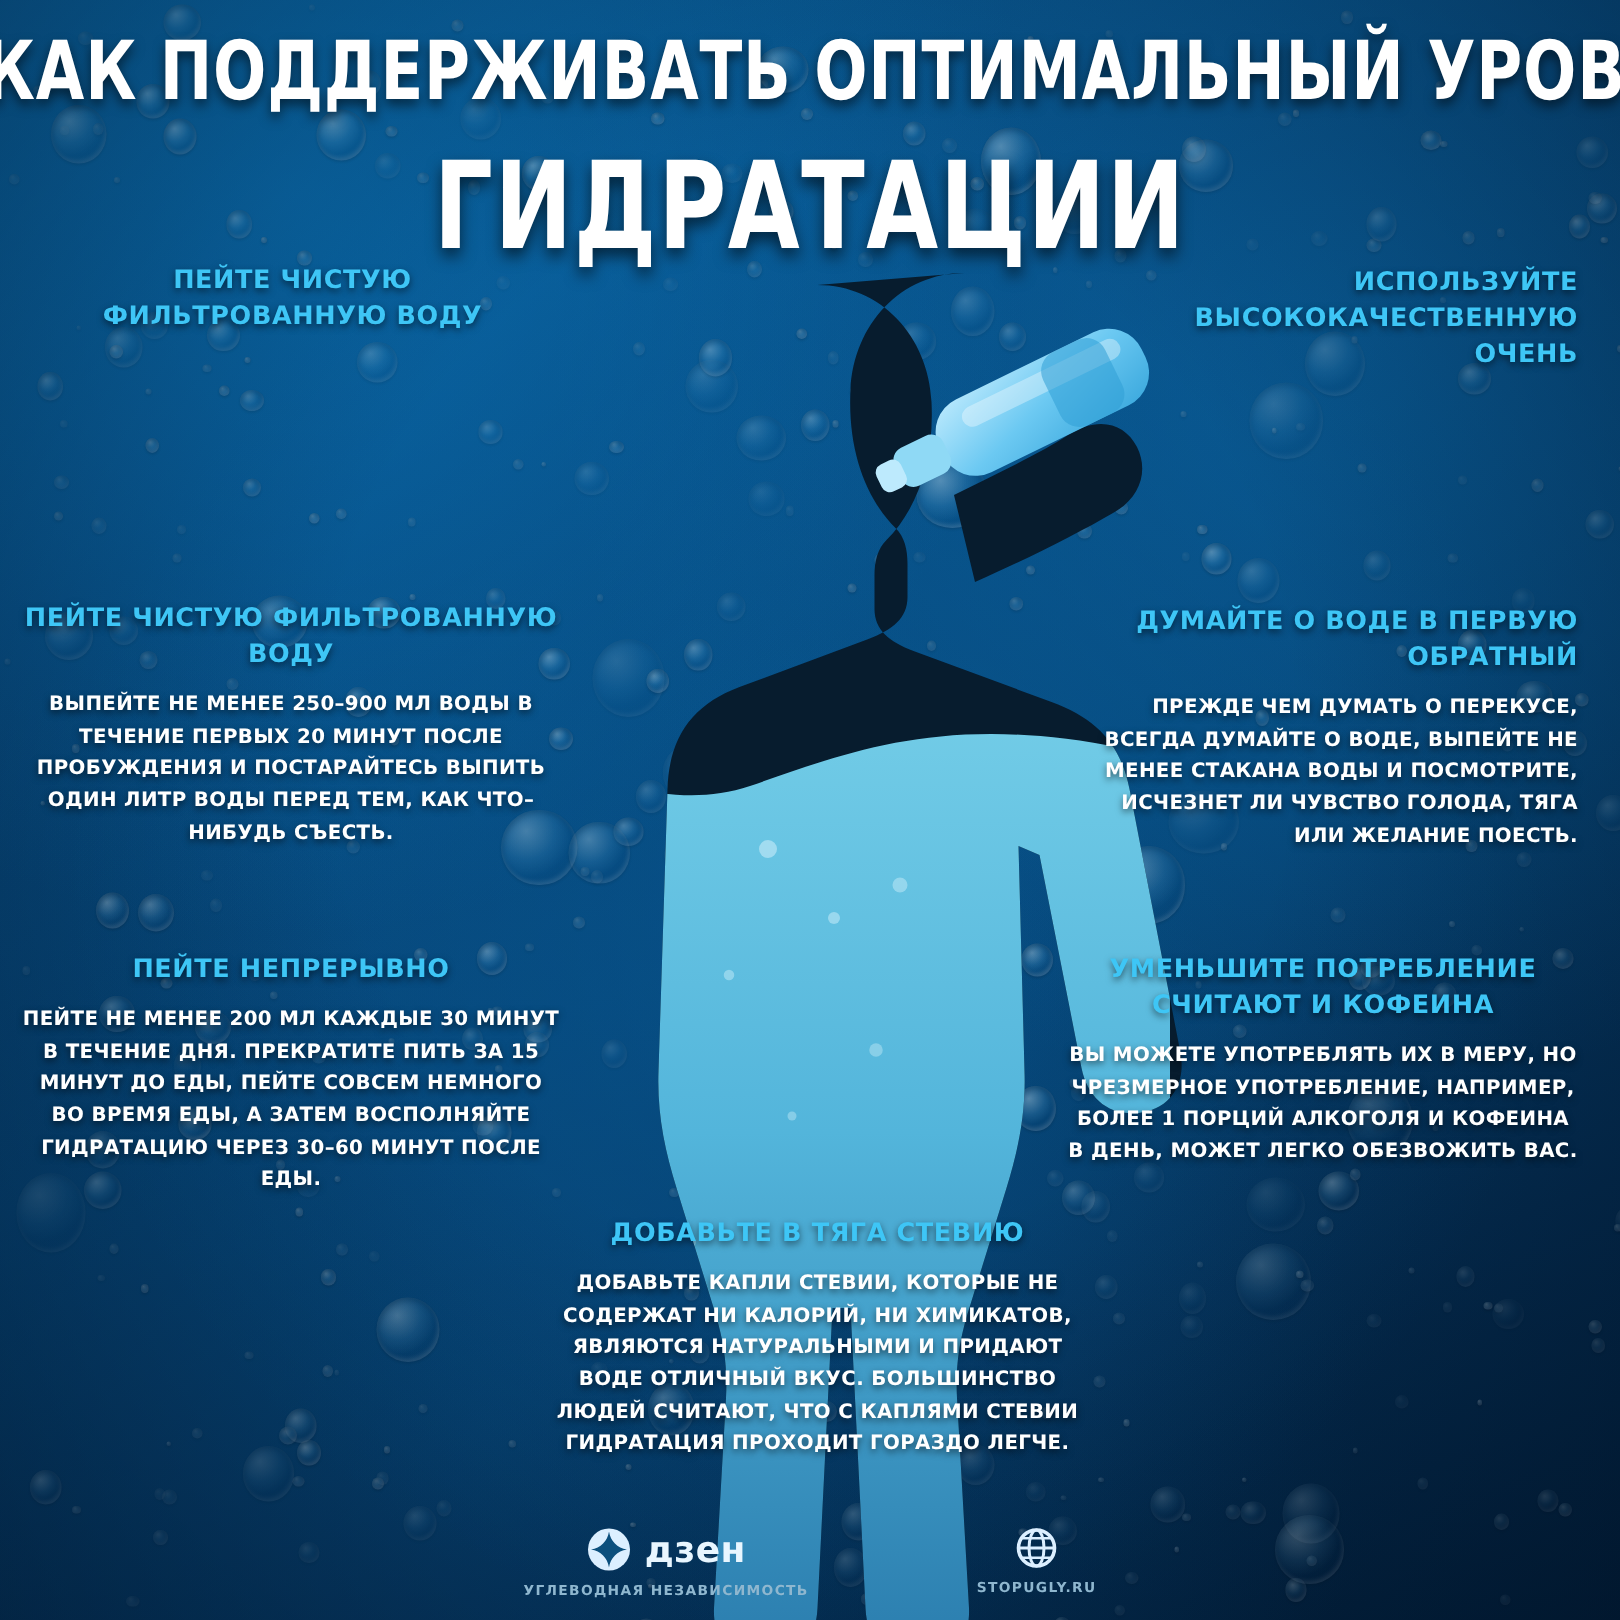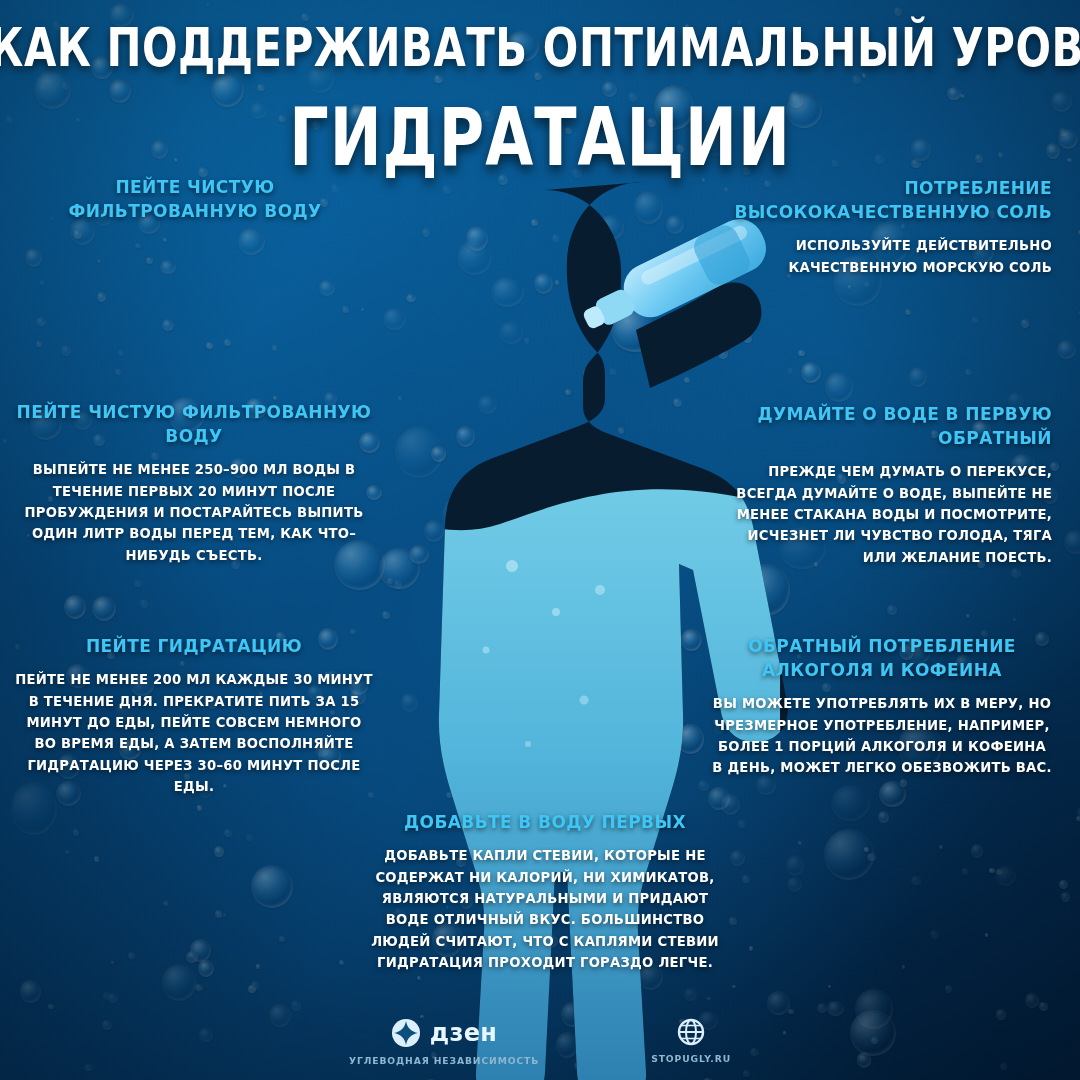--- a/index.html
+++ b/index.html
@@ -648,46 +648,45 @@
   <div class="header">
     <div class="title-1">КАК ПОДДЕРЖИВАТЬ ОПТИМАЛЬНЫЙ УРОВЕНЬ</div>
     <div class="title-2">ГИДРАТАЦИИ</div>
   </div>
 
   <div class="block c-center" style="left:30px; top:175px; width:330px;">
     <h3>ПЕЙТЕ ЧИСТУЮ ФИЛЬТРОВАННУЮ ВОДУ</h3>
   </div>
 
   <div class="block c-right" style="right:28px; top:176px; width:330px;">
-    <h3>ПОТРЕБЛЕНИЕ ВЫСОКОКАЧЕСТВЕННУЮ СОЛЬ</h3>
-    <p>ИСПОЛЬЗУЙТЕ ДЕЙСТВИТЕЛЬНО КАЧЕСТВЕННУЮ МОРСКУЮ СОЛЬ</p>
+    <h3>ИСПОЛЬЗУЙТЕ ВЫСОКОКАЧЕСТВЕННУЮ ОЧЕНЬ</h3>
   </div>
 
   <div class="block c-center" style="left:14px; top:400px; width:360px;">
     <h3>ПЕЙТЕ ЧИСТУЮ ФИЛЬТРОВАННУЮ ВОДУ</h3>
     <p>ВЫПЕЙТЕ НЕ МЕНЕЕ 250–900 МЛ ВОДЫ В ТЕЧЕНИЕ ПЕРВЫХ 20 МИНУТ ПОСЛЕ ПРОБУЖДЕНИЯ И ПОСТАРАЙТЕСЬ ВЫПИТЬ ОДИН ЛИТР ВОДЫ ПЕРЕД ТЕМ, КАК ЧТО–НИБУДЬ СЪЕСТЬ.</p>
   </div>
 
   <div class="block c-right" style="right:28px; top:402px; width:340px;">
     <h3>ДУМАЙТЕ О ВОДЕ В ПЕРВУЮ ОБРАТНЫЙ</h3>
     <p>ПРЕЖДЕ ЧЕМ ДУМАТЬ О ПЕРЕКУСЕ, ВСЕГДА ДУМАЙТЕ О ВОДЕ, ВЫПЕЙТЕ НЕ МЕНЕЕ СТАКАНА ВОДЫ И ПОСМОТРИТЕ, ИСЧЕЗНЕТ ЛИ ЧУВСТВО ГОЛОДА, ТЯГА ИЛИ ЖЕЛАНИЕ ПОЕСТЬ.</p>
   </div>
 
   <div class="block c-center" style="left:14px; top:634px; width:360px;">
-    <h3>ПЕЙТЕ ГИДРАТАЦИЮ</h3>
+    <h3>ПЕЙТЕ НЕПРЕРЫВНО</h3>
     <p>ПЕЙТЕ НЕ МЕНЕЕ 200 МЛ КАЖДЫЕ 30 МИНУТ В ТЕЧЕНИЕ ДНЯ. ПРЕКРАТИТЕ ПИТЬ ЗА 15 МИНУТ ДО ЕДЫ, ПЕЙТЕ СОВСЕМ НЕМНОГО ВО ВРЕМЯ ЕДЫ, А ЗАТЕМ ВОСПОЛНЯЙТЕ ГИДРАТАЦИЮ ЧЕРЕЗ 30–60 МИНУТ ПОСЛЕ ЕДЫ.</p>
   </div>
 
   <div class="block c-center" style="right:28px; top:634px; width:340px;">
-    <h3>ОБРАТНЫЙ ПОТРЕБЛЕНИЕ АЛКОГОЛЯ И КОФЕИНА</h3>
+    <h3>УМЕНЬШИТЕ ПОТРЕБЛЕНИЕ СЧИТАЮТ И КОФЕИНА</h3>
     <p>ВЫ МОЖЕТЕ УПОТРЕБЛЯТЬ ИХ В МЕРУ, НО ЧРЕЗМЕРНОЕ УПОТРЕБЛЕНИЕ, НАПРИМЕР, БОЛЕЕ 1 ПОРЦИЙ АЛКОГОЛЯ И КОФЕИНА В ДЕНЬ, МОЖЕТ ЛЕГКО ОБЕЗВОЖИТЬ ВАС.</p>
   </div>
 
   <div class="block c-center" style="left:370px; top:810px; width:350px;">
-    <h3>ДОБАВЬТЕ В ВОДУ ПЕРВЫХ</h3>
+    <h3>ДОБАВЬТЕ В ТЯГА СТЕВИЮ</h3>
     <p>ДОБАВЬТЕ КАПЛИ СТЕВИИ, КОТОРЫЕ НЕ СОДЕРЖАТ НИ КАЛОРИЙ, НИ ХИМИКАТОВ, ЯВЛЯЮТСЯ НАТУРАЛЬНЫМИ И ПРИДАЮТ ВОДЕ ОТЛИЧНЫЙ ВКУС. БОЛЬШИНСТВО ЛЮДЕЙ СЧИТАЮТ, ЧТО С КАПЛЯМИ СТЕВИИ ГИДРАТАЦИЯ ПРОХОДИТ ГОРАЗДО ЛЕГЧЕ.</p>
   </div>
 
   <div class="footer">
     <div class="brand">
       <div class="brand-row">
         <svg width="30" height="30" viewBox="0 0 30 30">
           <circle cx="15" cy="15" r="14" fill="#dcefff"></circle>
           <path d="M15,3 C16,9.5 20.5,14 27,15 C20.5,16 16,20.5 15,27 C14,20.5 9.5,16 3,15 C9.5,14 14,9.5 15,3 Z" fill="#0b4f7d"></path>
         </svg>

